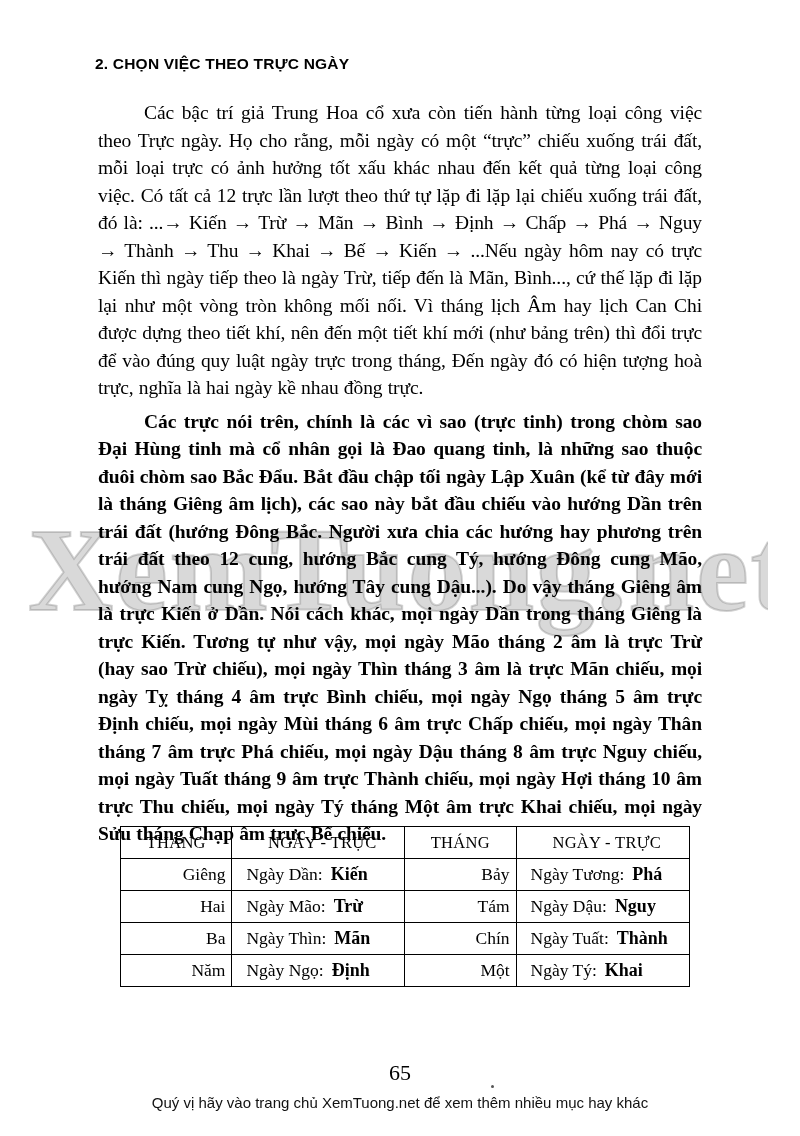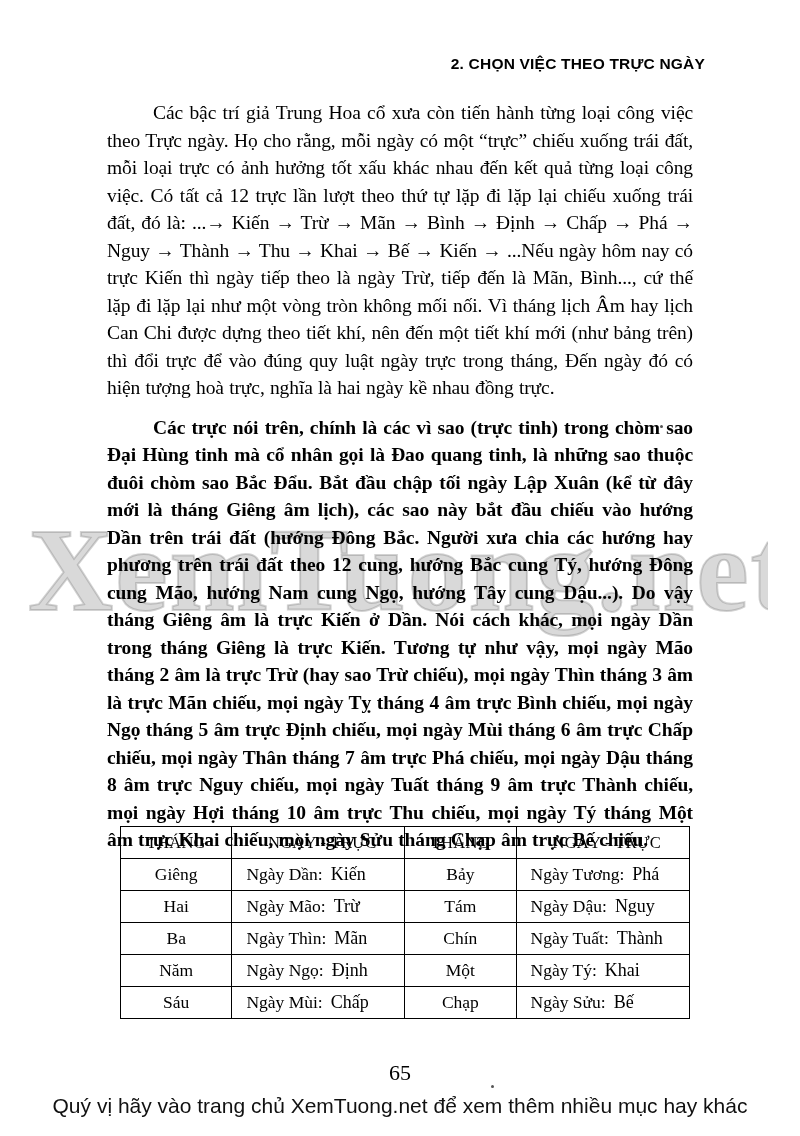--- a/index.html
+++ b/index.html
@@ -26,31 +26,31 @@
     position: absolute;
     left: 95px;
     top: 55px;
     width: 610px;
   }
 
   .heading {
     font-family: "Liberation Sans", sans-serif;
     font-weight: bold;
     font-size: 15.5px;
-    text-align: right;
+    text-align: left;
     letter-spacing: 0.2px;
     margin: 0 0 26px 0;
   }
 
   .para {
     font-size: 19.5px;
     line-height: 27.5px;
     text-align: justify;
     text-indent: 46px;
-    margin: 12px;
+    margin: 3px;
     letter-spacing: -0.1px;
     word-spacing: 0.5px;
   }
   .para + .para {
     margin-top: 6px;
     font-weight: bold;
   }
 
   
   .table-wrap {
@@ -72,29 +72,29 @@
     vertical-align: middle;
   }
   table.trc th {
     font-weight: normal;
     text-align: center;
     font-size: 16.5px;
     letter-spacing: 0.3px;
   }
   .col-month {
     width: 108px;
-    text-align: center;
+    text-align: right;
   }
   .col-day {
     width: 177px;
     text-align: left;
     padding-left: 14px !important;
   }
   .truc {
-    font-weight: normal;
+    font-weight: bold;
     font-size: 18px;
   }
   .sp {
     display: inline-block;
     width: 8px;
   }
 
   .page-number {
     position: absolute;
     left: 0;
@@ -105,21 +105,21 @@
     font-family: "Liberation Serif", serif;
   }
 
   .footer {
     position: absolute;
     left: 0;
     right: 0;
     top: 1094px;
     text-align: center;
     font-family: "Liberation Sans", sans-serif;
-    font-size: 21px;
+    font-size: 15px;
     color: #111;
   }
 
   
   .watermark {
     position: absolute;
     left: 28px;
     top: 498px;
     width: 740px;
     height: 145px;
@@ -190,26 +190,20 @@
           <td class="col-day"><span>Ngày Thìn:</span><span class="sp"></span><span class="truc">Mãn</span></td>
           <td class="col-month">Chín</td>
           <td class="col-day"><span>Ngày Tuất:</span><span class="sp"></span><span class="truc">Thành</span></td>
         </tr>
         <tr>
           <td class="col-month">Năm</td>
           <td class="col-day"><span>Ngày Ngọ:</span><span class="sp"></span><span class="truc">Định</span></td>
           <td class="col-month">Một</td>
           <td class="col-day"><span>Ngày Tý:</span><span class="sp"></span><span class="truc">Khai</span></td>
         </tr>
-        <tr>
-          <td class="col-month">Sáu</td>
-          <td class="col-day"><span>Ngày Mùi:</span><span class="sp"></span><span class="truc">Chấp</span></td>
-          <td class="col-month">Chạp</td>
-          <td class="col-day"><span>Ngày Sửu:</span><span class="sp"></span><span class="truc">Bế</span></td>
-        </tr>
       </tbody>
     </table>
   </div>
 
   <div class="page-number">65</div>
   <div class="footer">Quý vị hãy vào trang chủ XemTuong.net để xem thêm nhiều mục hay khác</div>
 
 </div>
 
 </body></html>

